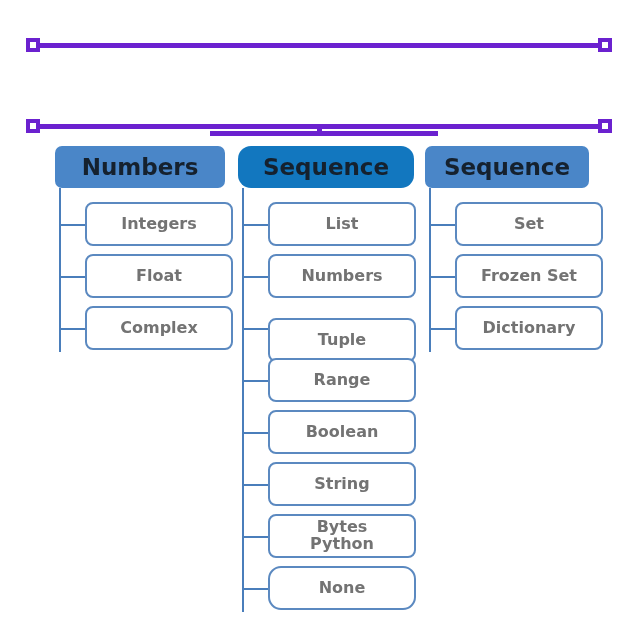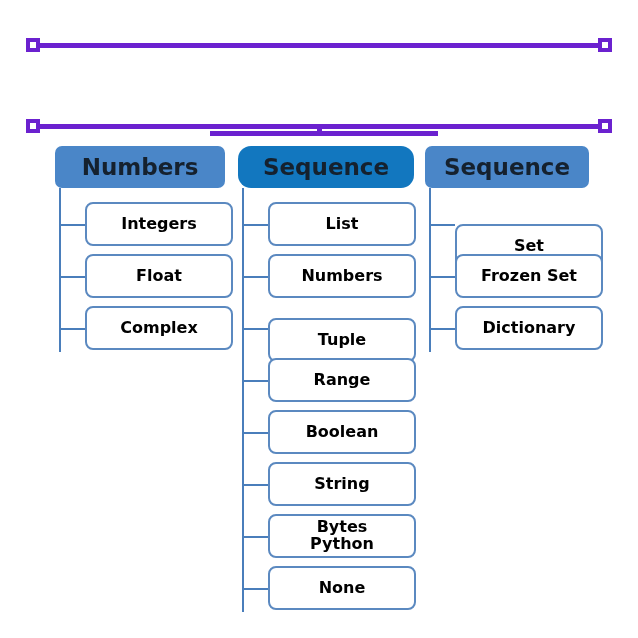--- a/index.html
+++ b/index.html
@@ -99,21 +99,21 @@
     left: 30px;
     background: #ffffff;
     border: 2px solid #5b89c0;
     border-radius: 8px;
     display: flex;
     align-items: center;
     justify-content: center;
     text-align: center;
     font-size: 16px;
     font-weight: bold;
-    color: #000000;
+    color: #737373;
     box-sizing: border-box;
     font-family: "DejaVu Sans", sans-serif;
     line-height: 1.05;
   }
 </style>
 </head>
 <body>
 
 <div id="canvas">
 
@@ -165,29 +165,29 @@
     <div class="stub" style="top:338px;"></div>
     <div class="node" style="top:316px; width:148px; height:44px;">String</div>
 
     <div class="stub" style="top:390px;"></div>
     <div class="node" style="top:368px; width:148px; height:44px; flex-direction:column;">
       <span>Bytes</span>
       <span>Python</span>
     </div>
 
     <div class="stub" style="top:442px;"></div>
-    <div class="node" style="top:420px; width:148px; height:44px;">None</div>
+    <div class="node" style="top:420px; width:148px; height:44px;border-radius:13px;">None</div>
   </div>
 
   <div class="column" style="left:425px; width:180px;">
     <div class="col-header" style="width:164px; background:#4a86c8;">Sequence</div>
     <div class="trunk" style="height:164px;"></div>
 
     <div class="stub" style="top:78px;"></div>
-    <div class="node" style="top:56px; width:148px; height:44px;margin-top:22px;">Set</div>
+    <div class="node" style="top:56px; width:148px; height:44px;">Set</div>
 
     <div class="stub" style="top:130px;"></div>
     <div class="node" style="top:108px; width:148px; height:44px;">Frozen Set</div>
 
     <div class="stub" style="top:182px;"></div>
     <div class="node" style="top:160px; width:148px; height:44px;text-align:right;">Dictionary</div>
   </div>
 
 </div>
 

